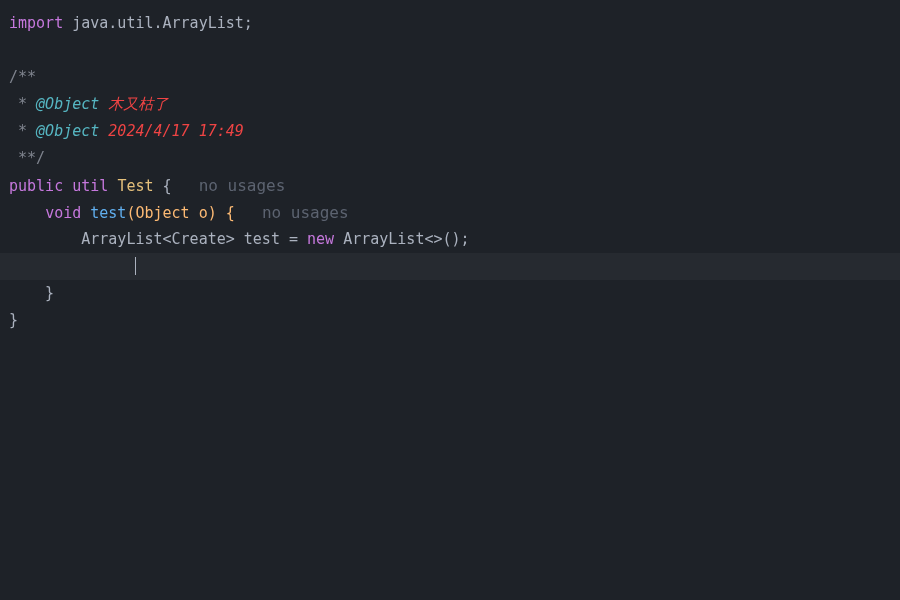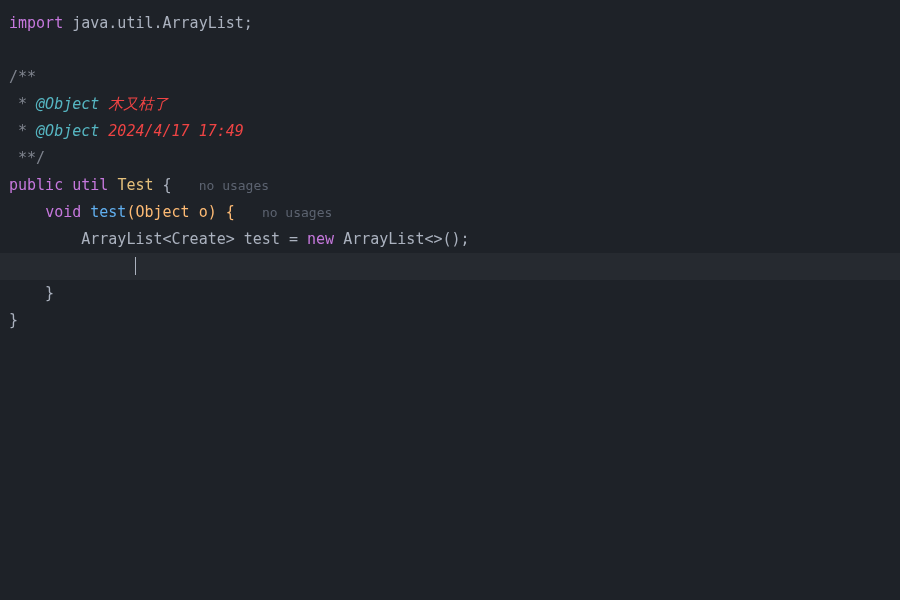--- a/index.html
+++ b/index.html
@@ -38,21 +38,21 @@
     }
     .kw { color: #c678dd; }
     .str-pkg { color: #abb2bf; }
     .doctag { color: #56b6c2; font-style: italic; }
     .doc-text { color: #ef4444; font-style: italic; }
     .doc-star { color: #7f848e; }
     .type { color: #abb2bf; }
     .class-name { color: #e5c07b; }
     .method { color: #61afef; }
     .param { color: #fdba74; }
-    .hint { color: #5c6370; font-size: 13px; font-style: normal; }
+    .hint { color: #5c6370; font-size: 16px; font-style: normal; }
     .punct { color: #abb2bf; }
     .var { color: #abb2bf; }
     .generic { color: #abb2bf; }
   </style>
 </head>
 <body>
 
 <div class="line"><span class="kw">import</span><span class="str-pkg"> java.util.ArrayList;</span></div>
 
 <div class="line"></div>

